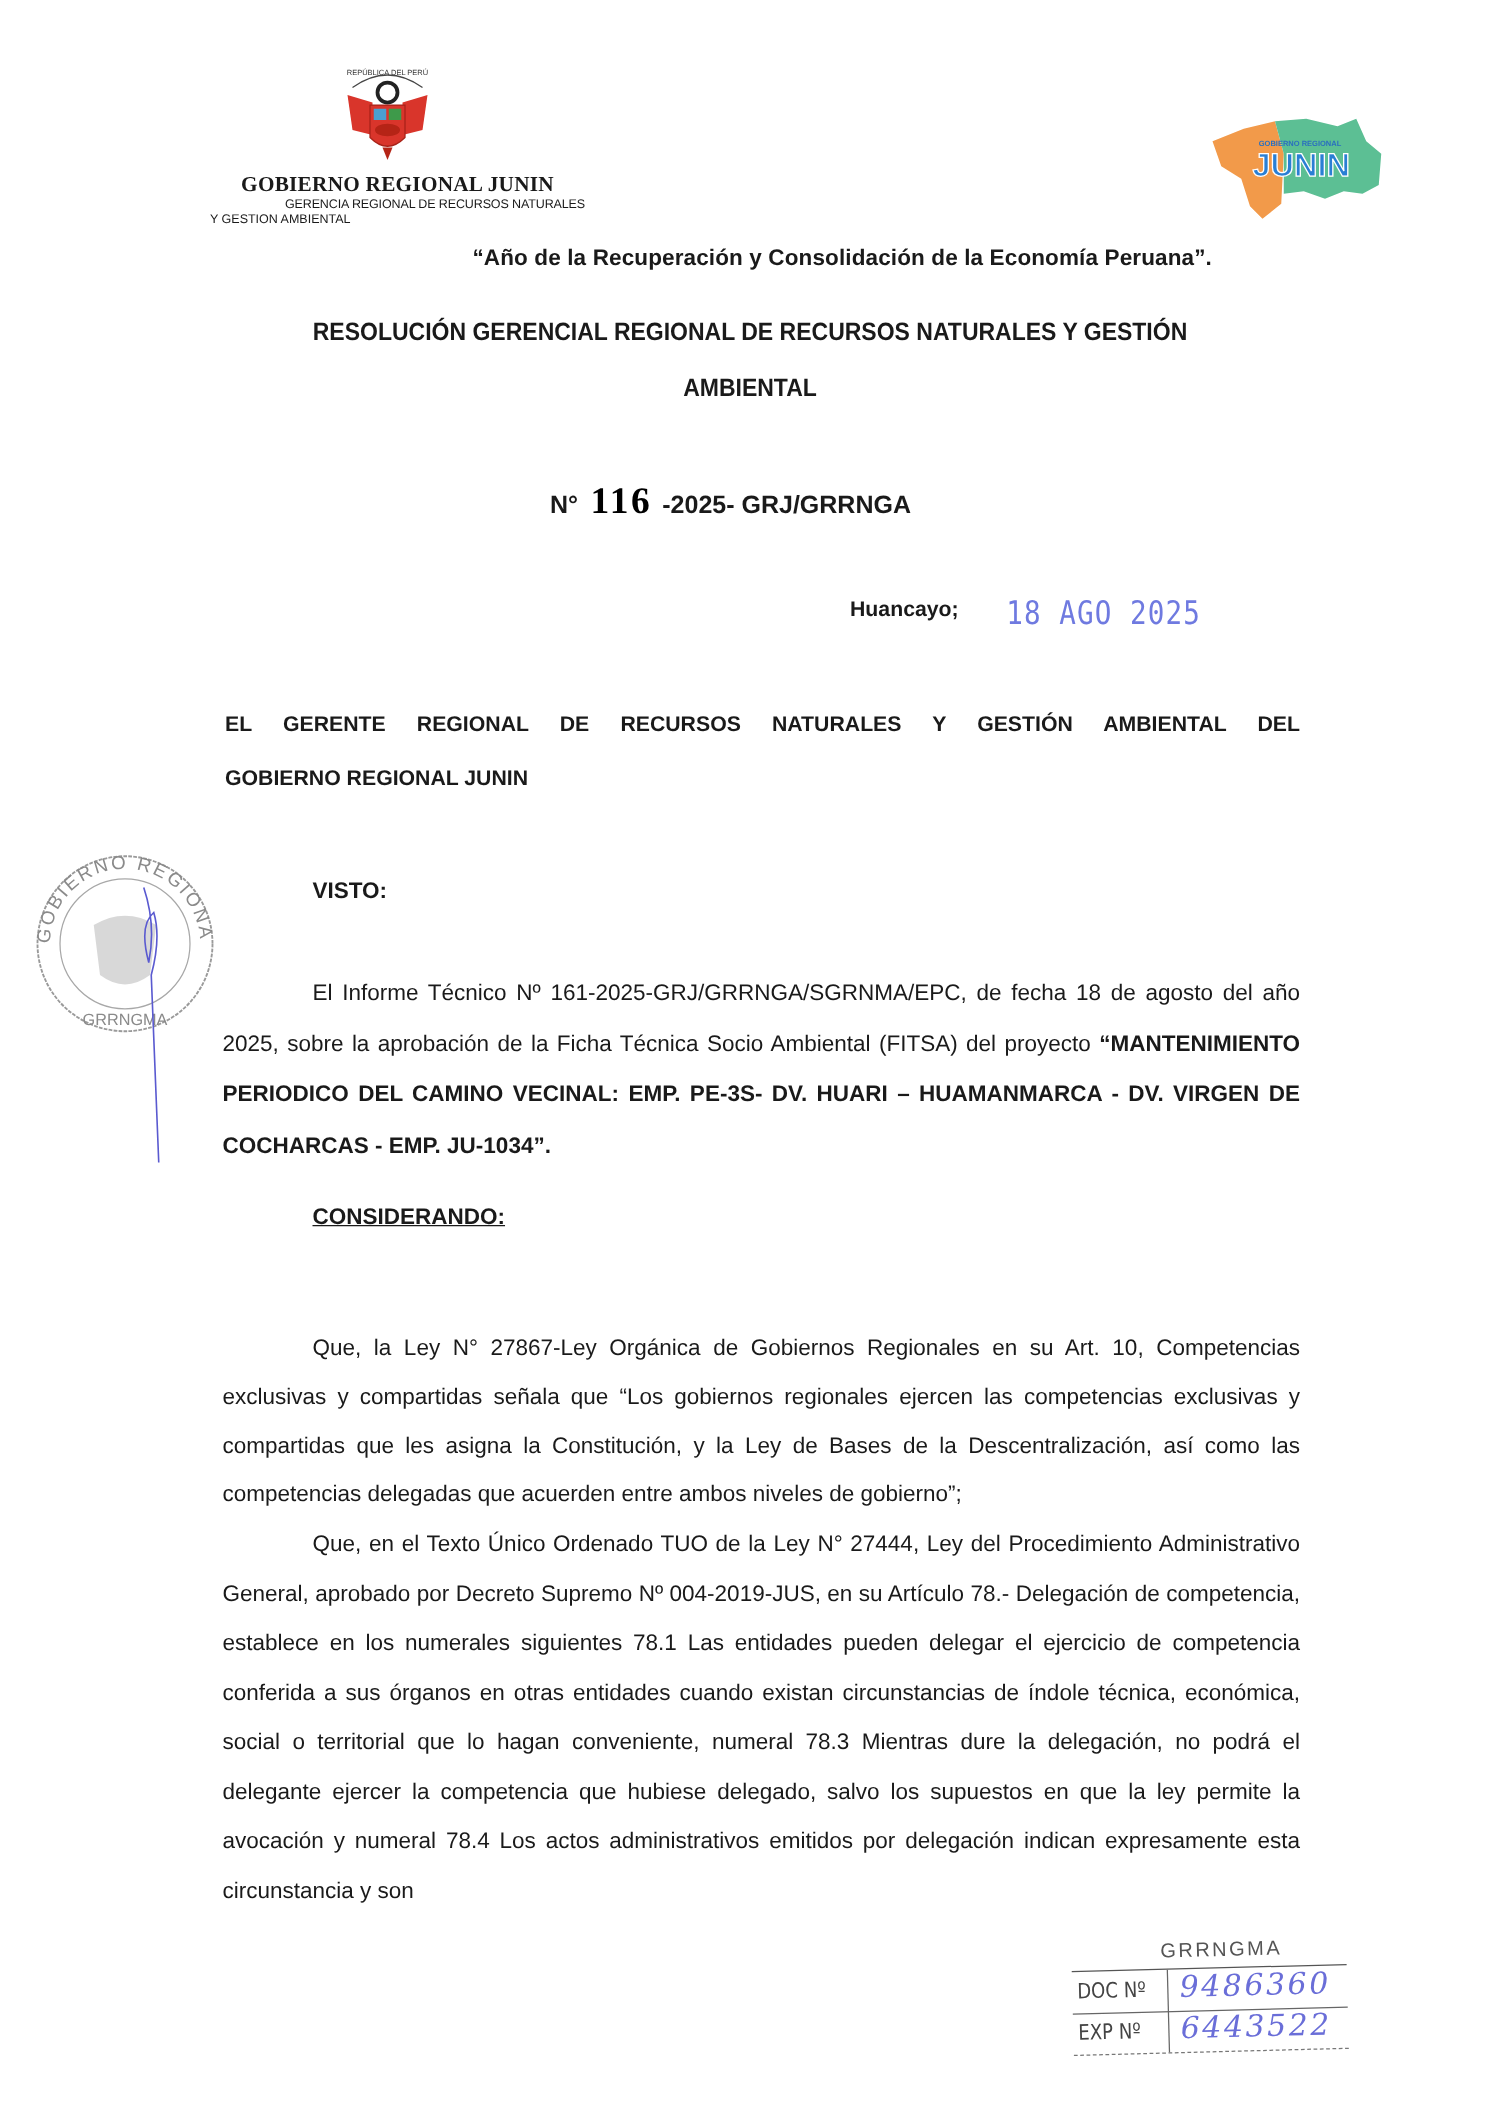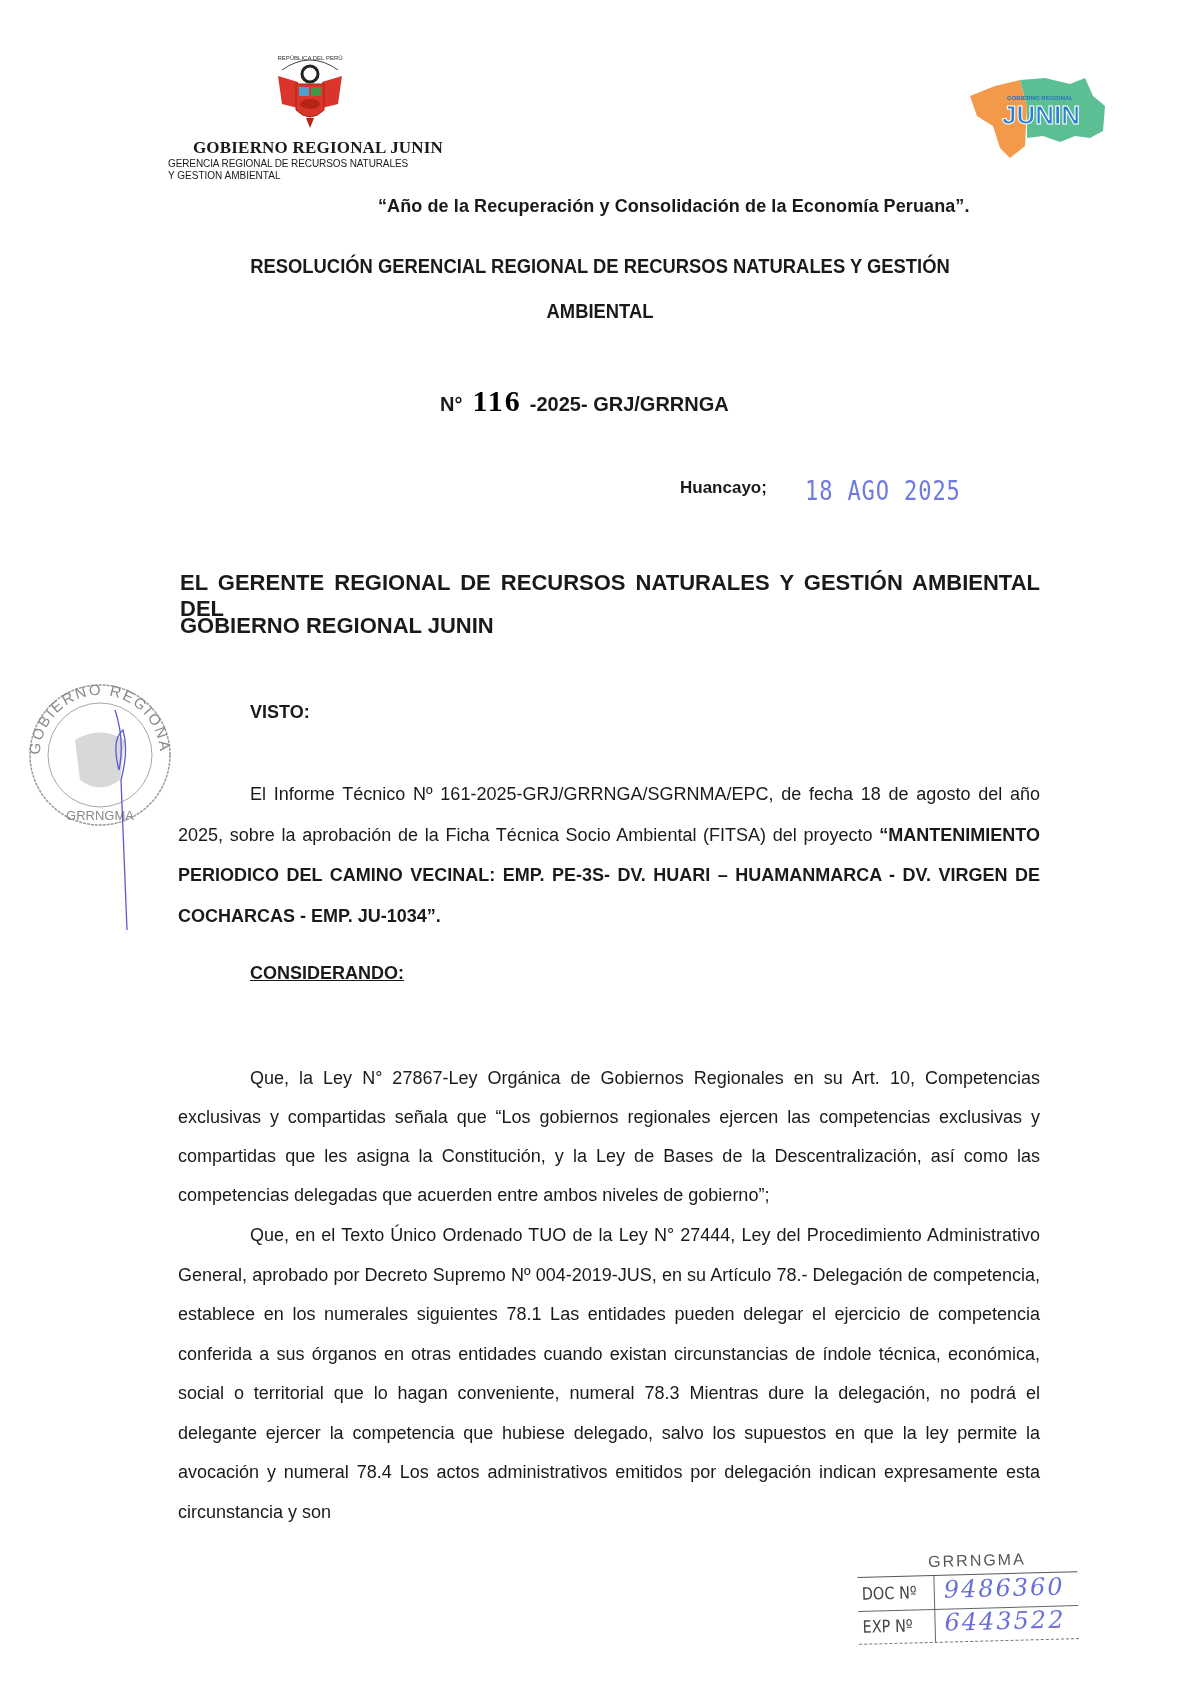--- a/index.html
+++ b/index.html
@@ -4,38 +4,38 @@
 <style>
   html, body { margin: 0; padding: 0; background: #ffffff; }
   body { width: 1190px; height: 1683px; position: relative; overflow: hidden;
          font-family: "Liberation Sans", "DejaVu Sans", sans-serif; color: #1a1a1a; }
   .abs { position: absolute; }
 
   
   .coat { left: 270px; left: 272px; top: 48px; width: 76px; height: 84px; }
   .org-name { left: 168px; top: 138px; width: 300px; text-align: center;
               font-family: "Liberation Serif", serif; font-weight: bold; font-size: 17px; letter-spacing: 0.2px; }
-  .org-sub1 { left: 168px; top: 158px; width: 300px; text-align: left; font-size: 10px; letter-spacing: -0.1px; }
+  .org-sub1 { left: 168px; top: 158px; width: 300px; text-align: right; font-size: 10px; letter-spacing: -0.1px; }
   .org-sub2 { left: 168px; top: 170px; width: 200px; text-align: left; font-size: 10px; }
-  .junin-logo { left: 965px; top: 76px; width: 155px; height: 90px; }
+  .junin-logo { left: 965px; top: 93px; width: 155px; height: 90px; }
   .year-motto { left: 378px; top: 196px; font-size: 18px; font-weight: bold; letter-spacing: 0.1px; }
 
   
   .doc-title { left: 160px; width: 880px; text-align: center; font-weight: bold; font-size: 20px;
                font-family: "Liberation Sans", sans-serif; transform: scaleX(0.92); transform-origin: center; }
   .t1 { top: 255px; }
   .t2 { top: 300px; }
 
   .resno { left: 440px; top: 384px; font-weight: bold; font-size: 20px; }
   .resno .num { font-family: "Liberation Serif", serif; font-size: 30px; letter-spacing: 2px; color: #000000; margin: 0 8px 0 10px; }
   .city { left: 680px; top: 478px; font-weight: bold; font-size: 17px; }
   .stamp-date { left: 805px; top: 476px; font-family: "DejaVu Sans Mono", monospace; font-size: 26px;
                 color: #6f7ae0; letter-spacing: 1px; transform: scaleX(0.85); transform-origin: left; }
 
-  .heading-line { left: 180px; width: 860px; font-weight: bold; font-size: 22px; }
+  .heading-line { left: 180px; width: 860px; font-weight: bold; font-size: 17px; }
   .h1 { top: 570px; text-align: justify; text-align-last: justify; }
   .h2 { top: 613px; }
 
   .section-label { font-weight: bold; font-size: 18px; left: 250px; }
   .visto { top: 702px; }
   .consid { top: 963px; text-decoration: underline; }
 
   .para { left: 178px; width: 862px; font-size: 18px; line-height: 40.5px; text-align: justify;
           font-family: "Liberation Sans", sans-serif; }
   .para p { margin: 0; text-indent: 72px; }

